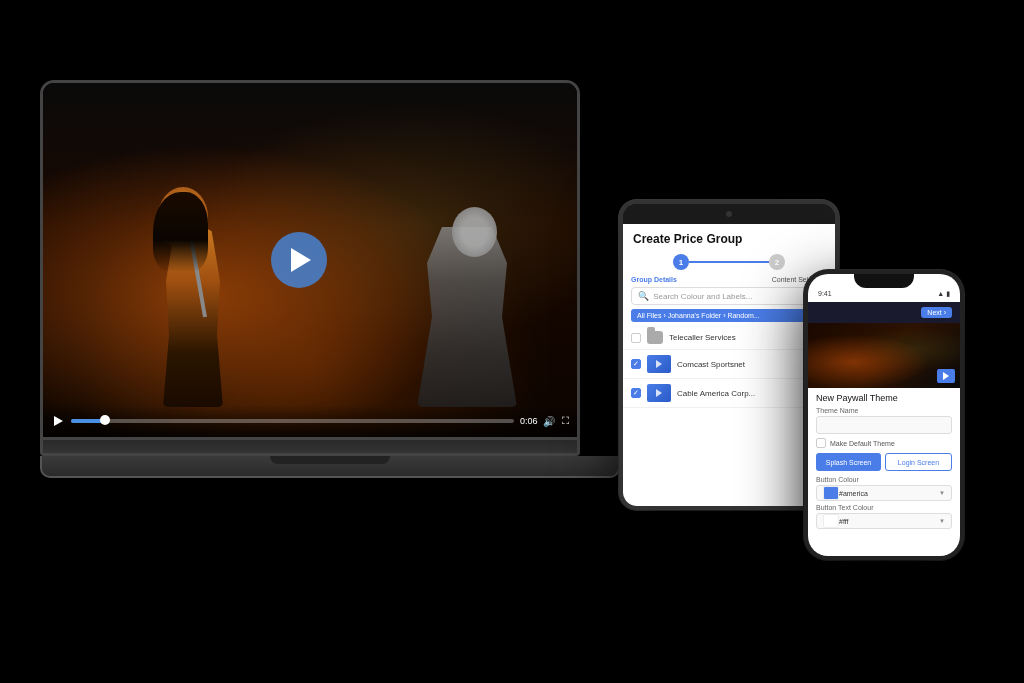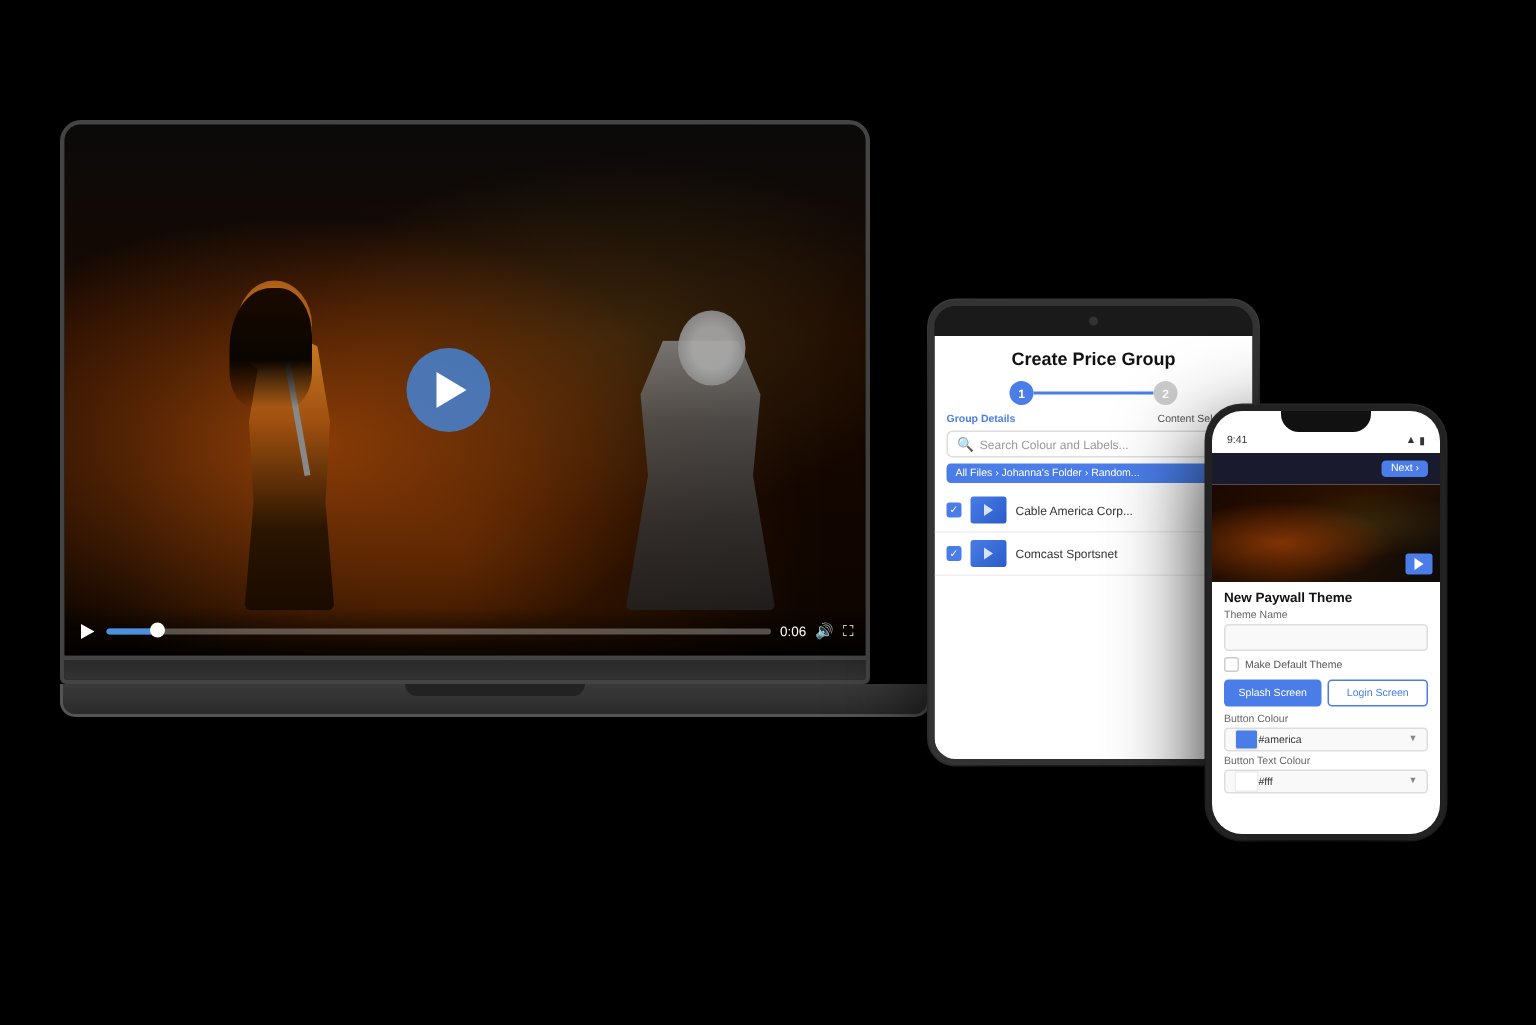--- a/index.html
+++ b/index.html
@@ -320,21 +320,21 @@
 
     .tablet-content {
       width: 100%;
       background: #fff;
       height: calc(100% - 20px);
       overflow: hidden;
     }
 
     .tablet-header {
       padding: 8px 10px 4px;
-      text-align: center;
+      text-align: left;
     }
 
     .tablet-title {
       font-size: 12px;
       font-weight: 700;
       color: #111;
     }
 
     
     .step-indicator {
@@ -617,21 +617,21 @@
       border-left: 6px solid white;
     }
 
     
     .phone-section {
       padding: 5px 8px;
     }
 
     .phone-section-title {
       font-size: 9px;
-      font-weight: 700;
+      font-weight: 400;
       color: #111;
       margin-bottom: 4px;
     }
 
     .phone-label {
       font-size: 7px;
       color: #666;
       margin-bottom: 2px;
     }
 
@@ -804,37 +804,42 @@
         <span class="search-icon-small">🔍</span>
         <span class="search-text">Search Colour and Labels...</span>
       </div>
 
       <div class="tablet-breadcrumb">
         <span class="breadcrumb-text">All Files › Johanna's Folder › Random...</span>
       </div>
 
       <div class="file-list">
 
-
+        <div class="file-item">
+          <div class="file-checkbox"></div>
+          <div class="file-folder-icon"></div>
+          <span class="file-name">Telecaller Services</span>
+        </div>
+
+
+        <div class="file-item">
+          <div class="file-checkbox checked"></div>
+          <div class="file-thumb">
+            <div class="file-thumb-play"></div>
+          </div>
+          <span class="file-name">Comcast Sportsnet</span>
+        </div>
 
         <div class="file-item">
           <div class="file-checkbox checked"></div>
           <div class="file-thumb">
             <div class="file-thumb-play"></div>
           </div>
           <span class="file-name">Cable America Corp...</span>
         </div>
-
-        <div class="file-item">
-          <div class="file-checkbox checked"></div>
-          <div class="file-thumb">
-            <div class="file-thumb-play"></div>
-          </div>
-          <span class="file-name">Comcast Sportsnet</span>
-        </div>
       </div>
     </div>
   </div>
 
   <div class="phone">
     <div class="phone-notch"></div>
     <div class="phone-content">
 
       <div class="phone-top-bar">
         <span class="phone-time">9:41</span>

